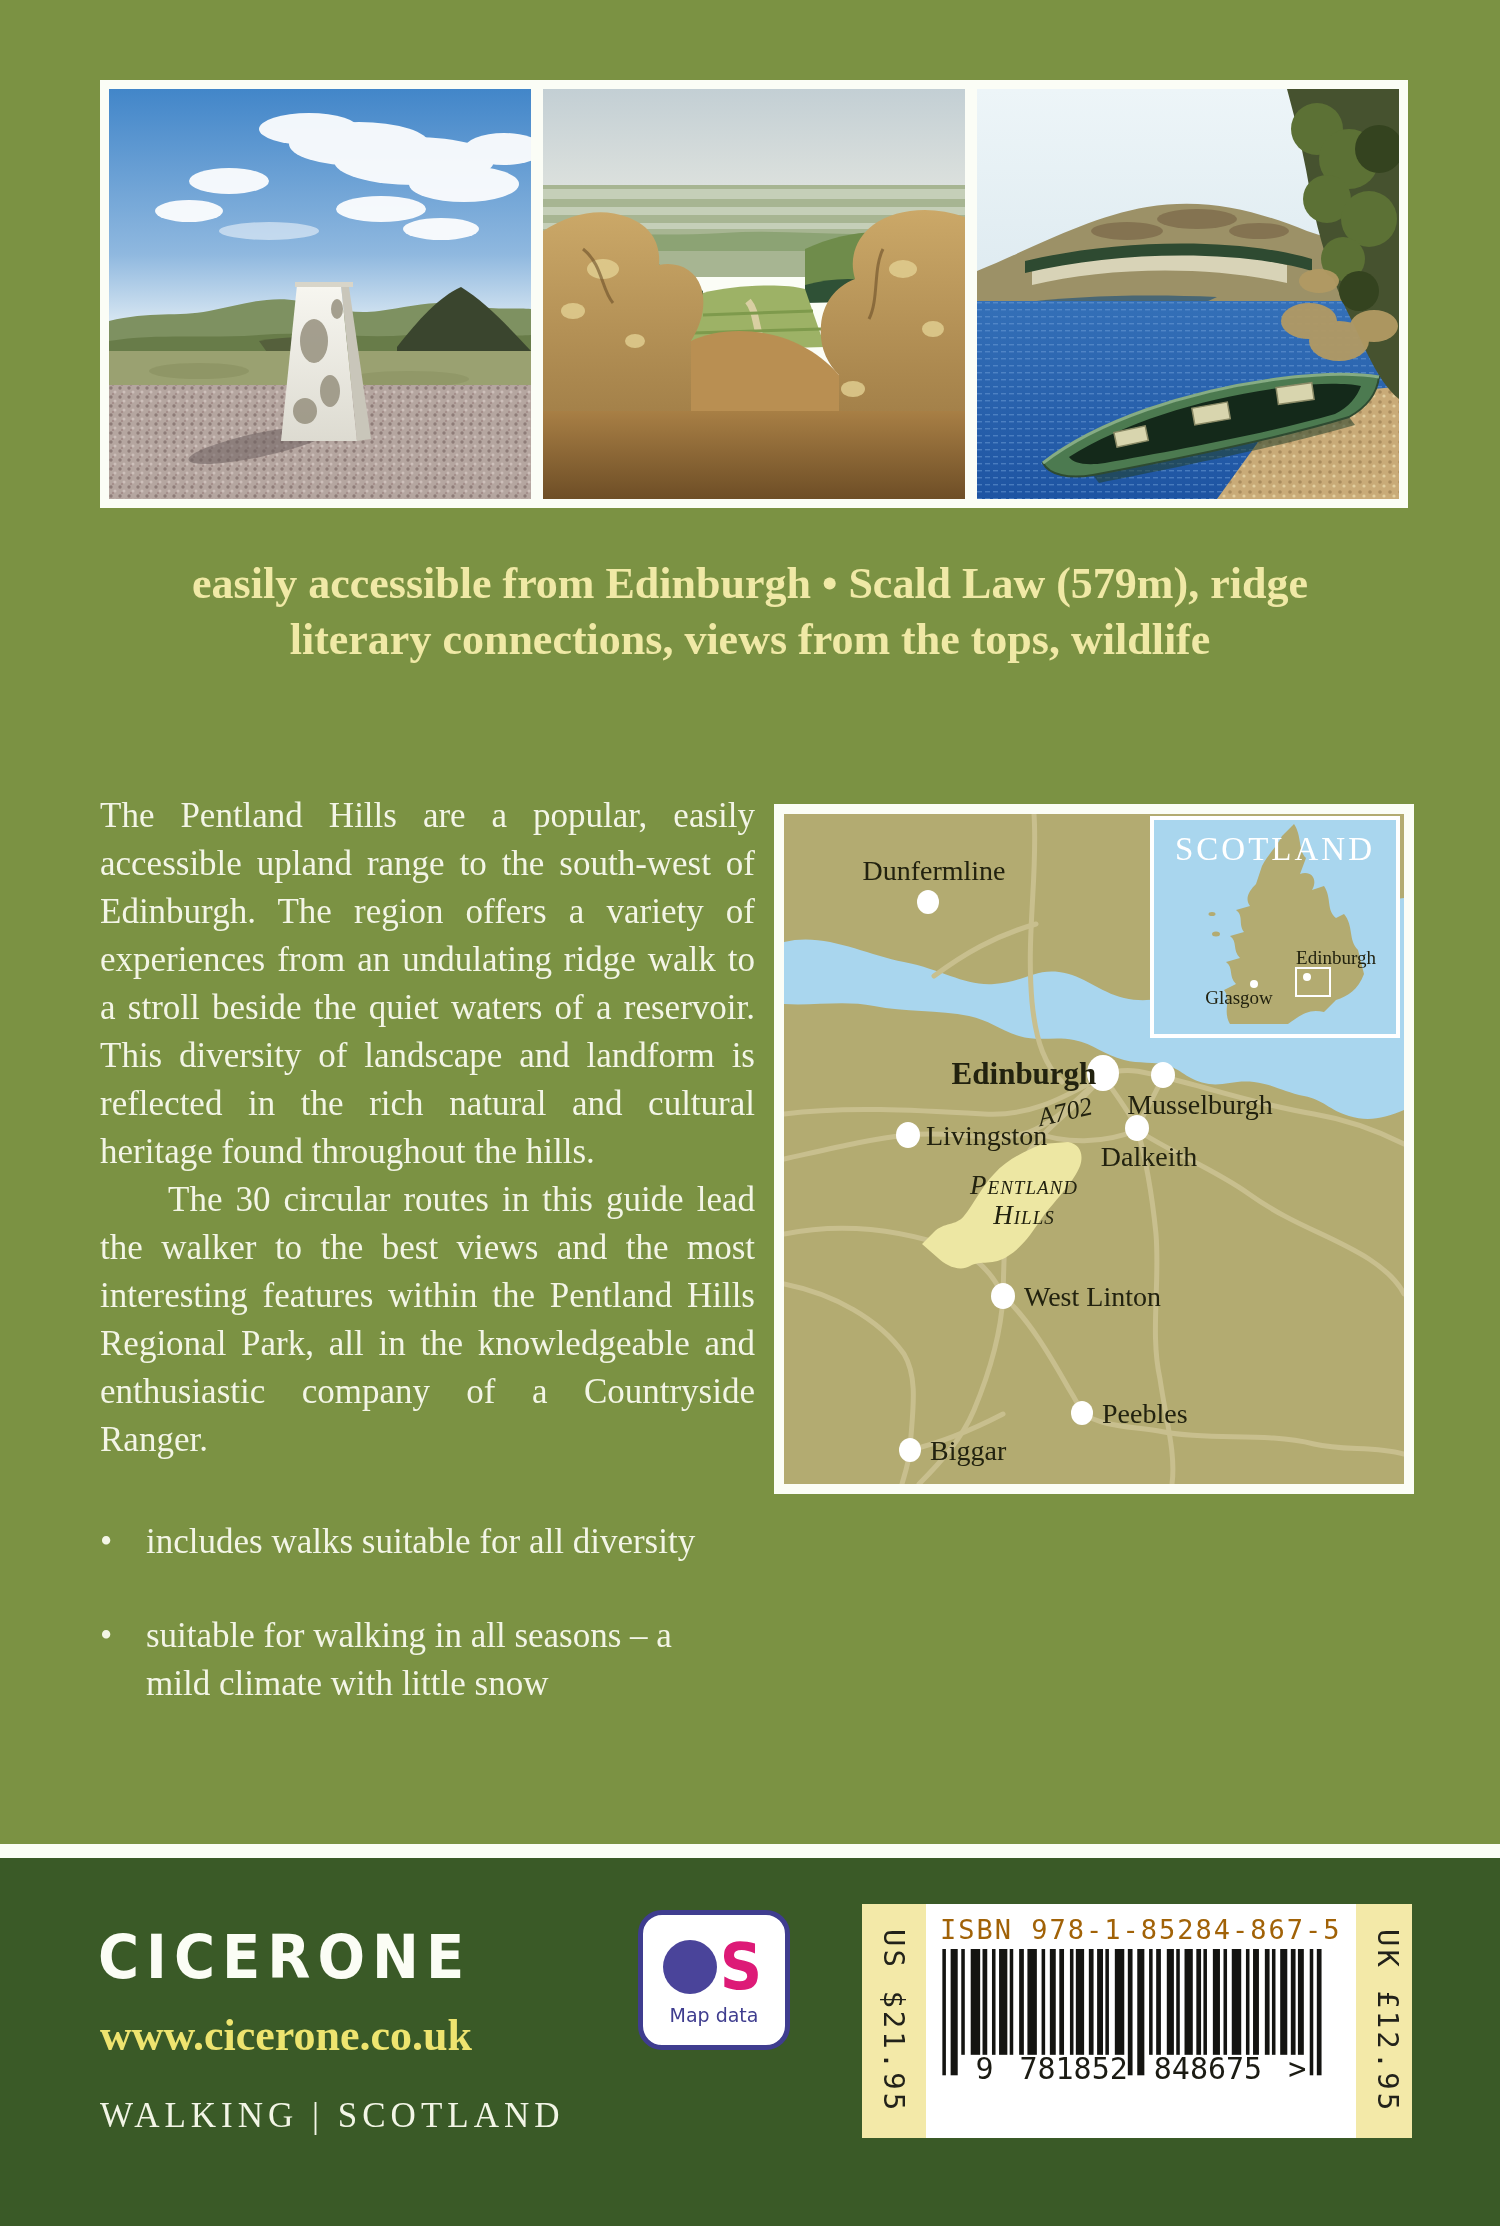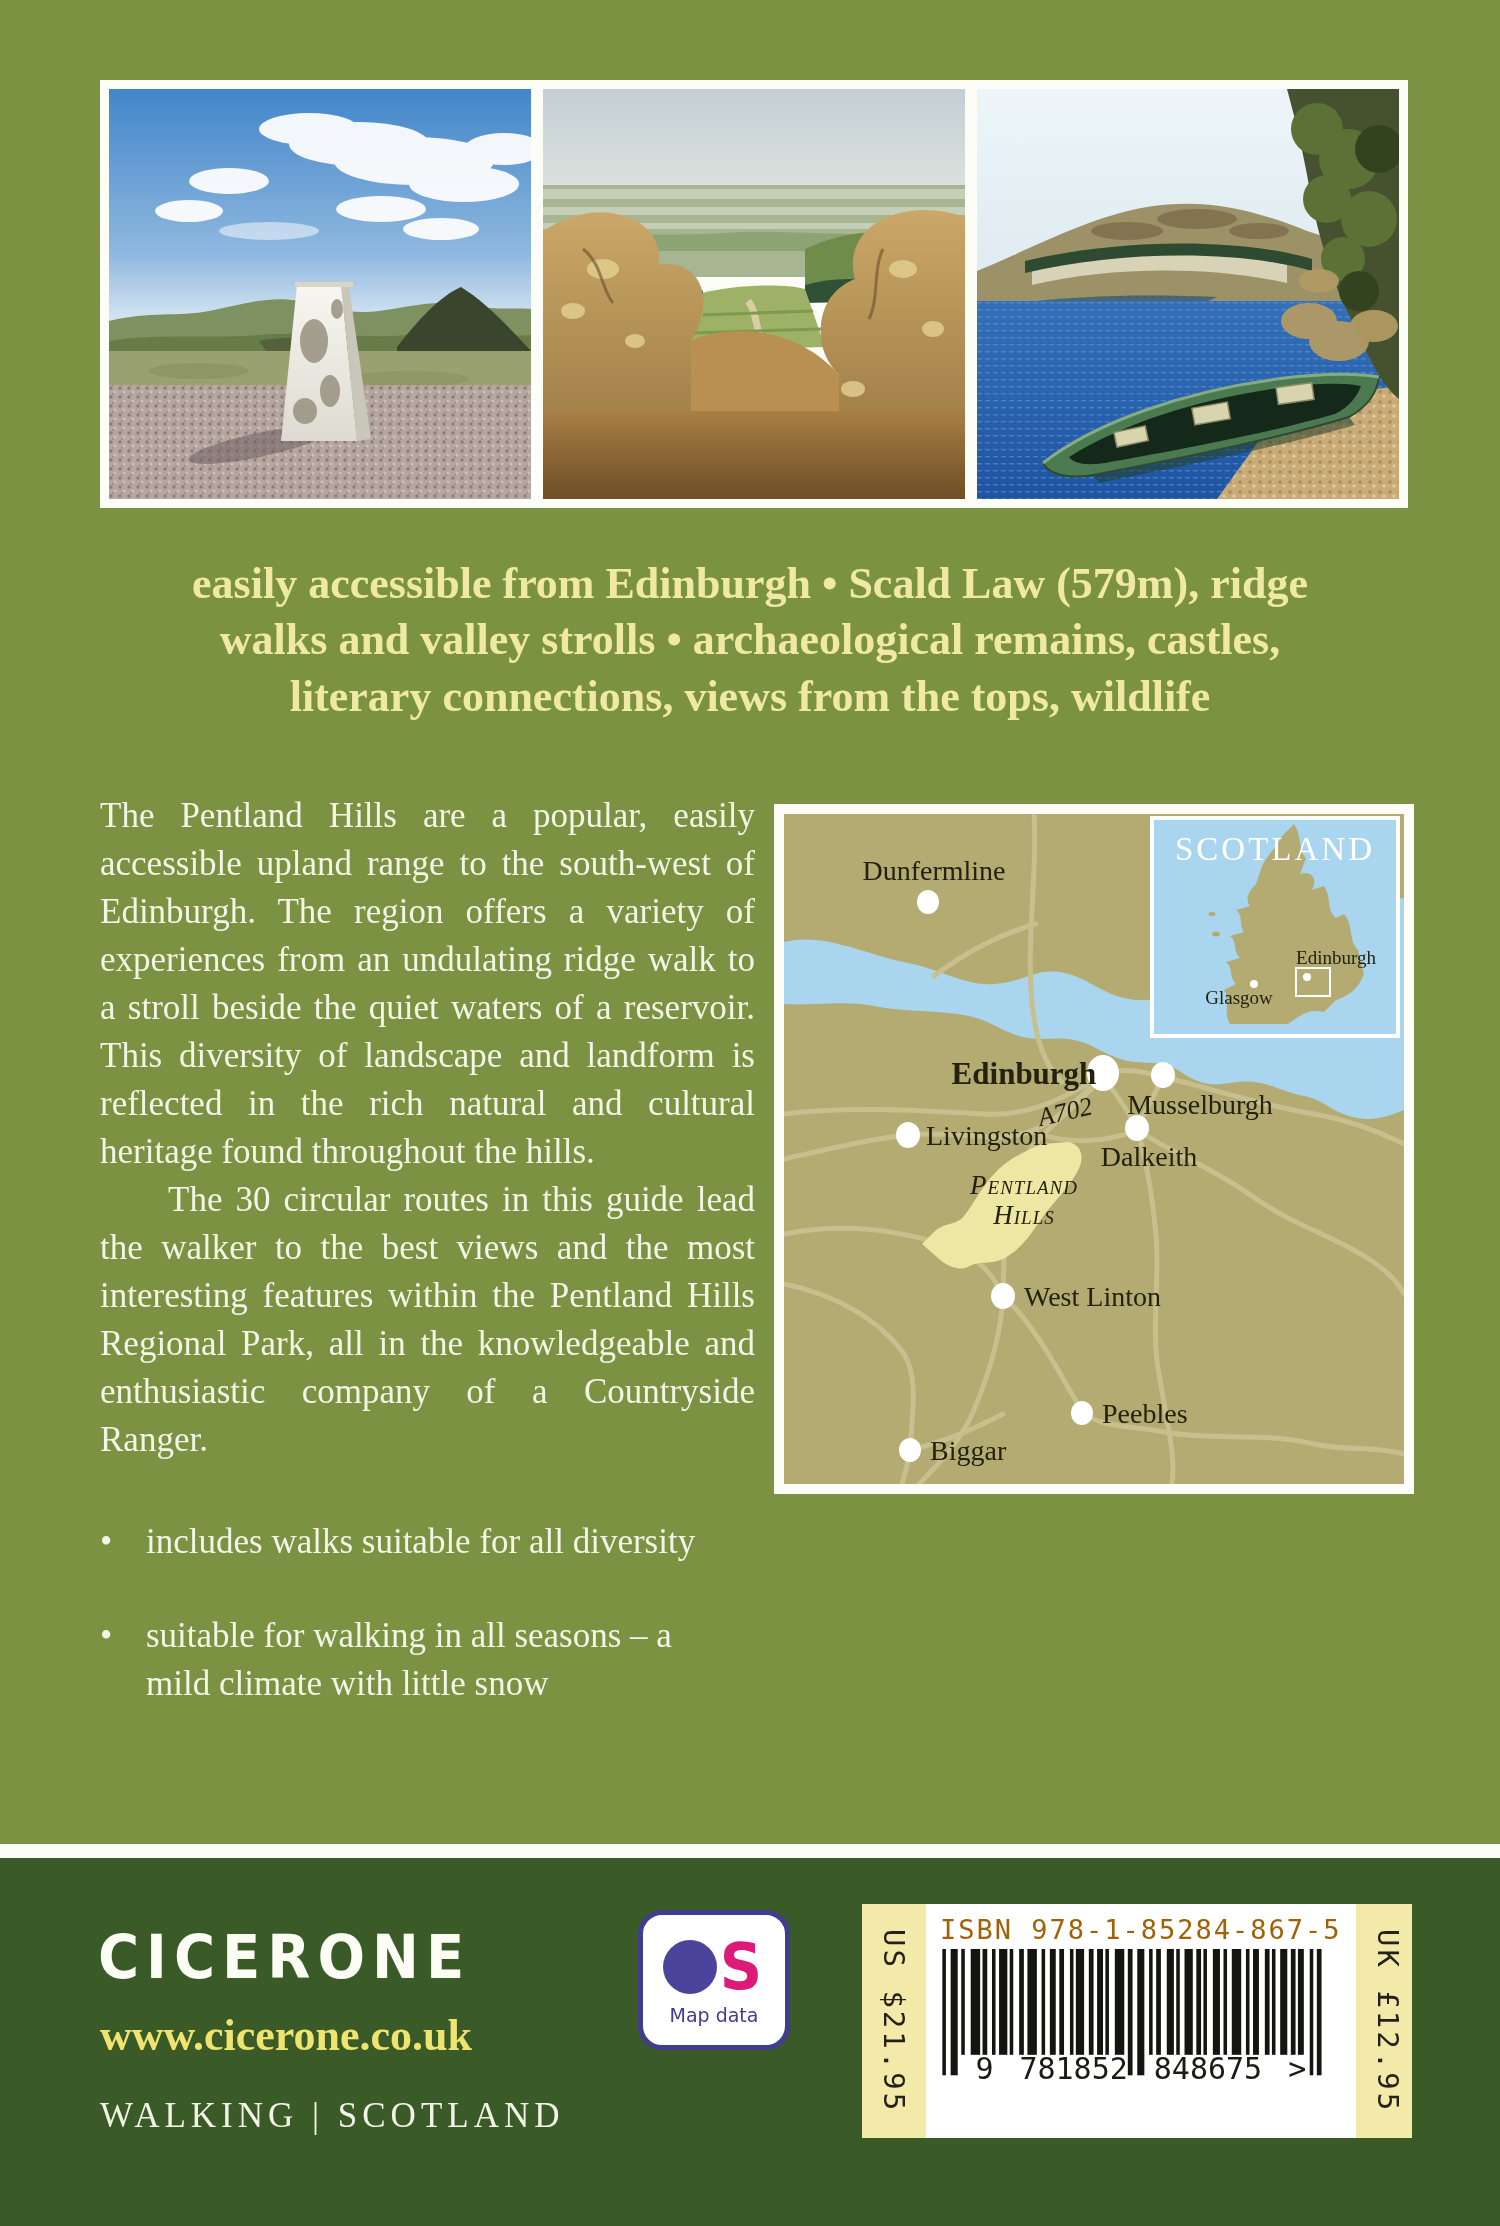--- a/index.html
+++ b/index.html
@@ -233,21 +233,20 @@
           <rect x="300" y="296" width="36" height="17" transform="rotate(-8 318 304)"></rect>
           <rect x="216" y="316" width="36" height="17" transform="rotate(-10 234 324)"></rect>
           <rect x="138" y="340" width="32" height="15" transform="rotate(-12 154 347)"></rect>
         </g>
       </svg>
     </div>
   </div>
 
   <div class="headline">
     <div>easily accessible from Edinburgh • Scald Law (579m), ridge</div>
-    <div>walks and valley strolls • archaeological remains, castles,</div>
     <div>literary connections, views from the tops, wildlife</div>
   </div>
 
   <div class="body-col">
     <p>The Pentland Hills are a popular, easily accessible upland range to the south-west of Edinburgh. The region offers a variety of experiences from an undulating ridge walk to a stroll beside the quiet waters of a reservoir. This diversity of landscape and landform is reflected in the rich natural and cultural heritage found throughout the hills.</p>
     <p class="indent">The 30 circular routes in this guide lead the walker to the best views and the most interesting features within the Pentland Hills Regional Park, all in the knowledgeable and enthusiastic company of a Countryside Ranger.</p>
     <div class="bullets">
       <div class="bullet-item">
         <span class="bullet-dot">•</span>
         <span class="bullet-text">includes walks suitable for all diversity</span>

